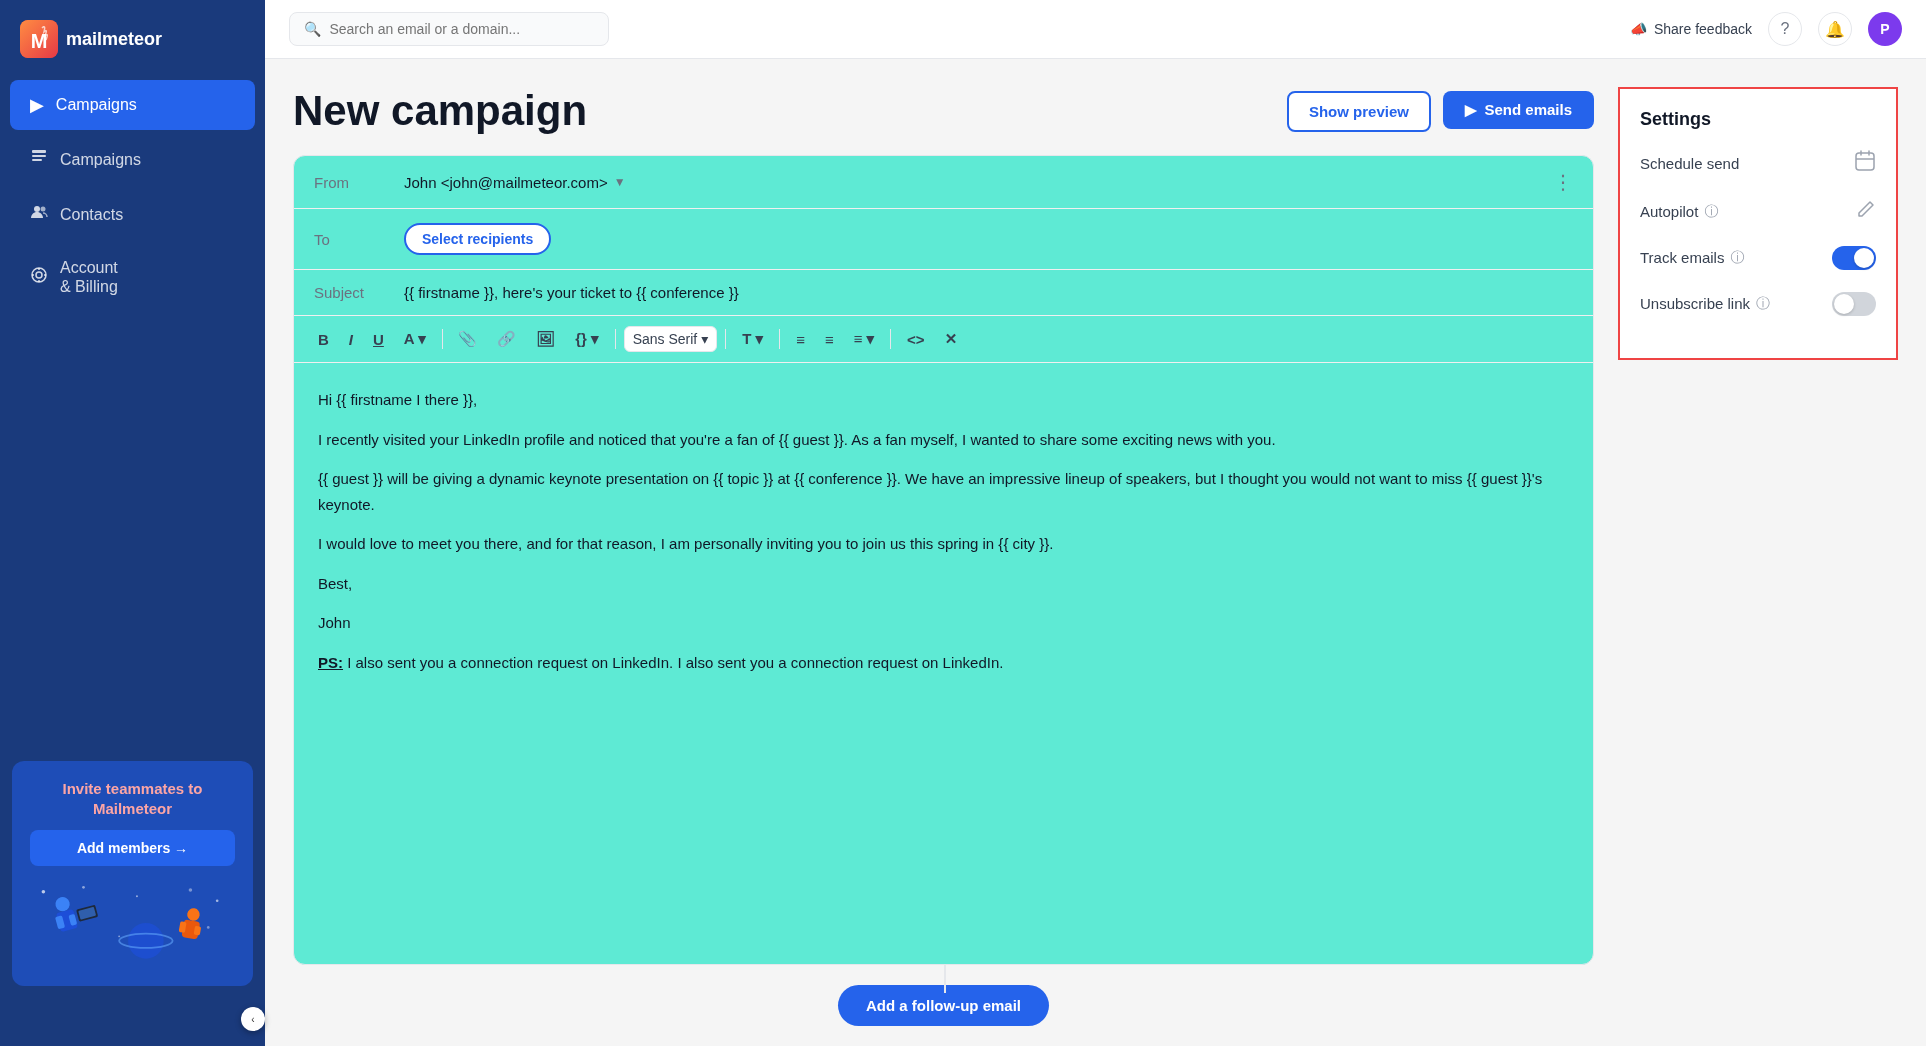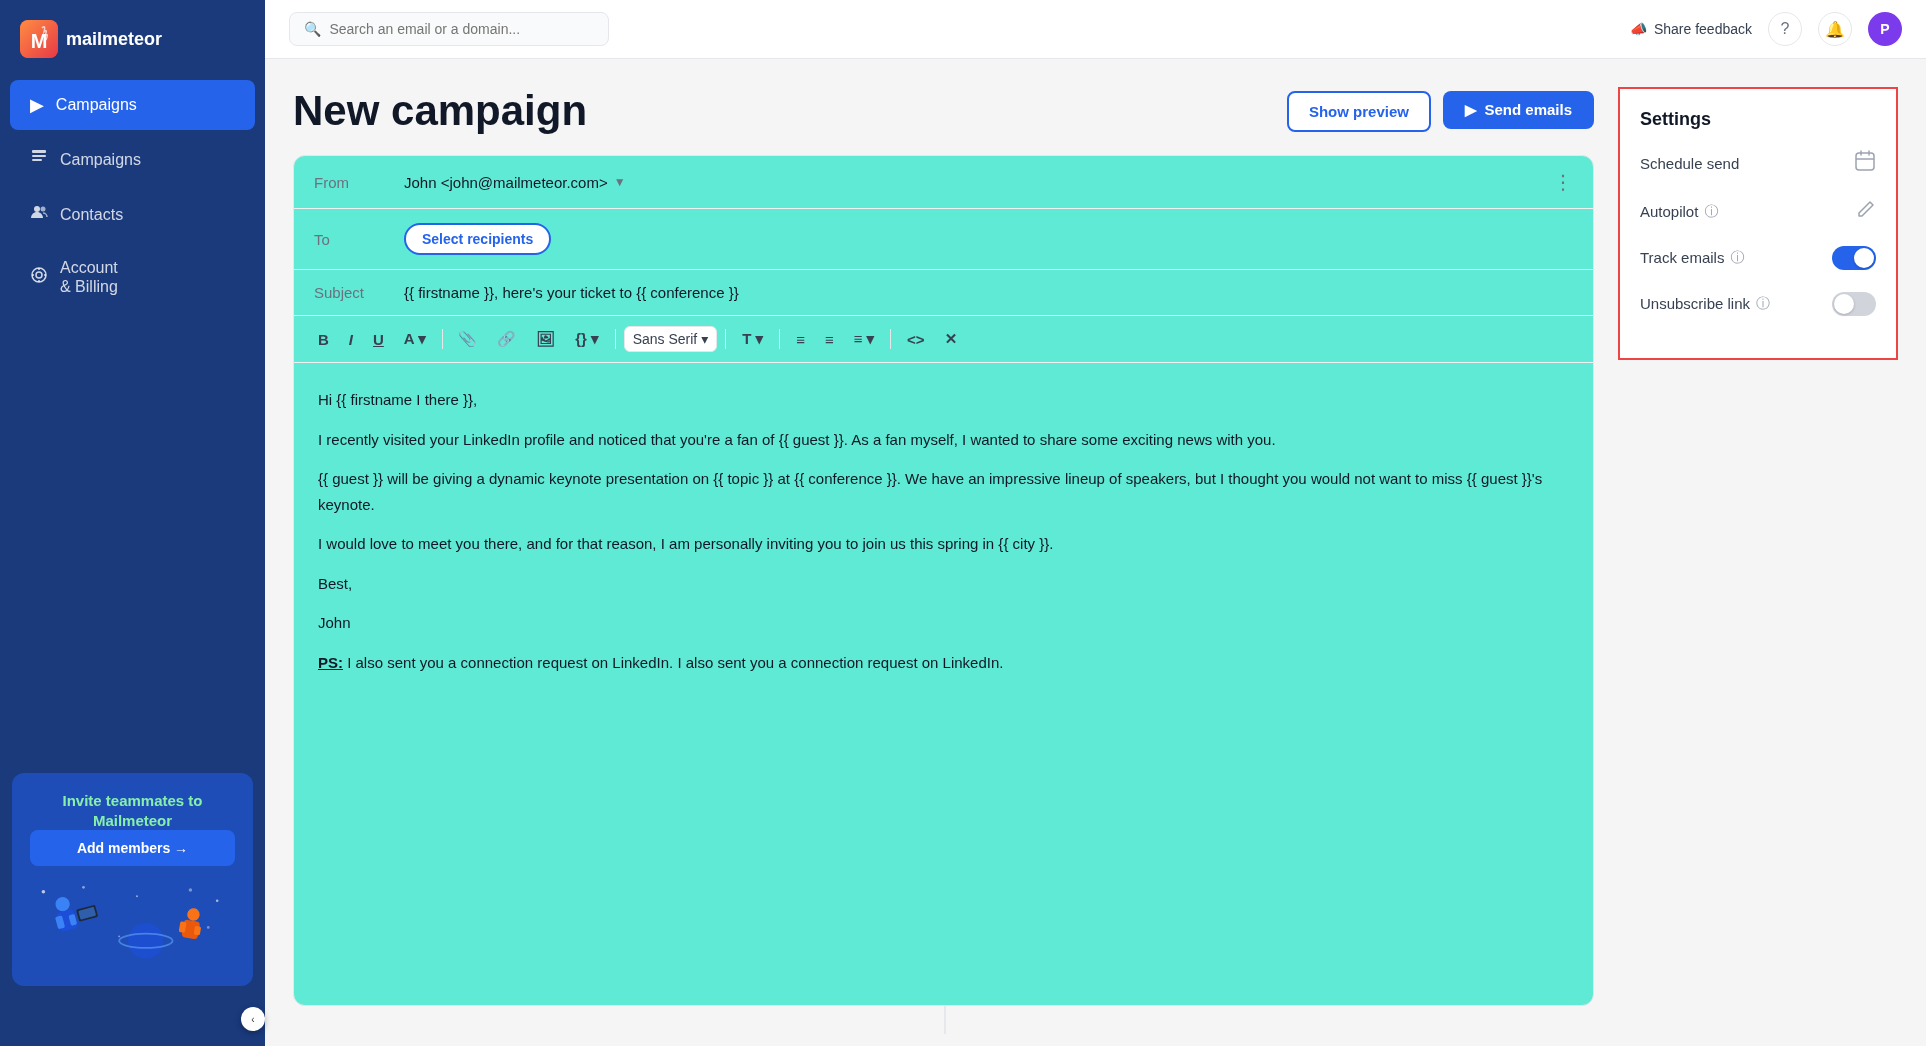--- a/index.html
+++ b/index.html
@@ -64,22 +64,23 @@
     .sidebar-invite {
       margin: auto 12px 60px 12px;
       background: #1e4db7;
       border-radius: 12px;
       padding: 18px;
       text-align: center;
     }
     .invite-title {
       font-size: 15px;
       font-weight: 700;
-      color: #86efac;
+      color: #fca5a5;
       line-height: 1.3;
+      margin-bottom: 12px;
     }
     .invite-btn {
       background: #2563eb;
       color: white;
       border: none;
       border-radius: 8px;
       padding: 10px 20px;
       font-size: 14px;
       font-weight: 600;
       cursor: pointer;
@@ -631,20 +632,21 @@
           <p>{{ guest }} will be giving a dynamic keynote presentation on {{ topic }} at {{ conference }}. We have an impressive lineup of speakers, but I thought you would not want to miss {{ guest }}'s keynote.</p>
           <p>I would love to meet you there, and for that reason, I am personally inviting you to join us this spring in {{ city }}.</p>
           <p>Best,</p>
           <p>John</p>
           <p><span class="ps-text">PS:</span> I also sent you a connection request on LinkedIn. I also sent you a connection request on LinkedIn.</p>
         </div>
       </div>
 
       <div class="add-followup-area">
         <div class="add-followup-line"></div>
+        <button class="btn-followup">Add a follow-up email</button>
       </div>
     </div>
 
     <div class="settings-panel">
       <div class="settings-title">Settings</div>
 
       <div class="settings-row">
         <span class="settings-label">
           <span>Schedule send</span>
         </span>

